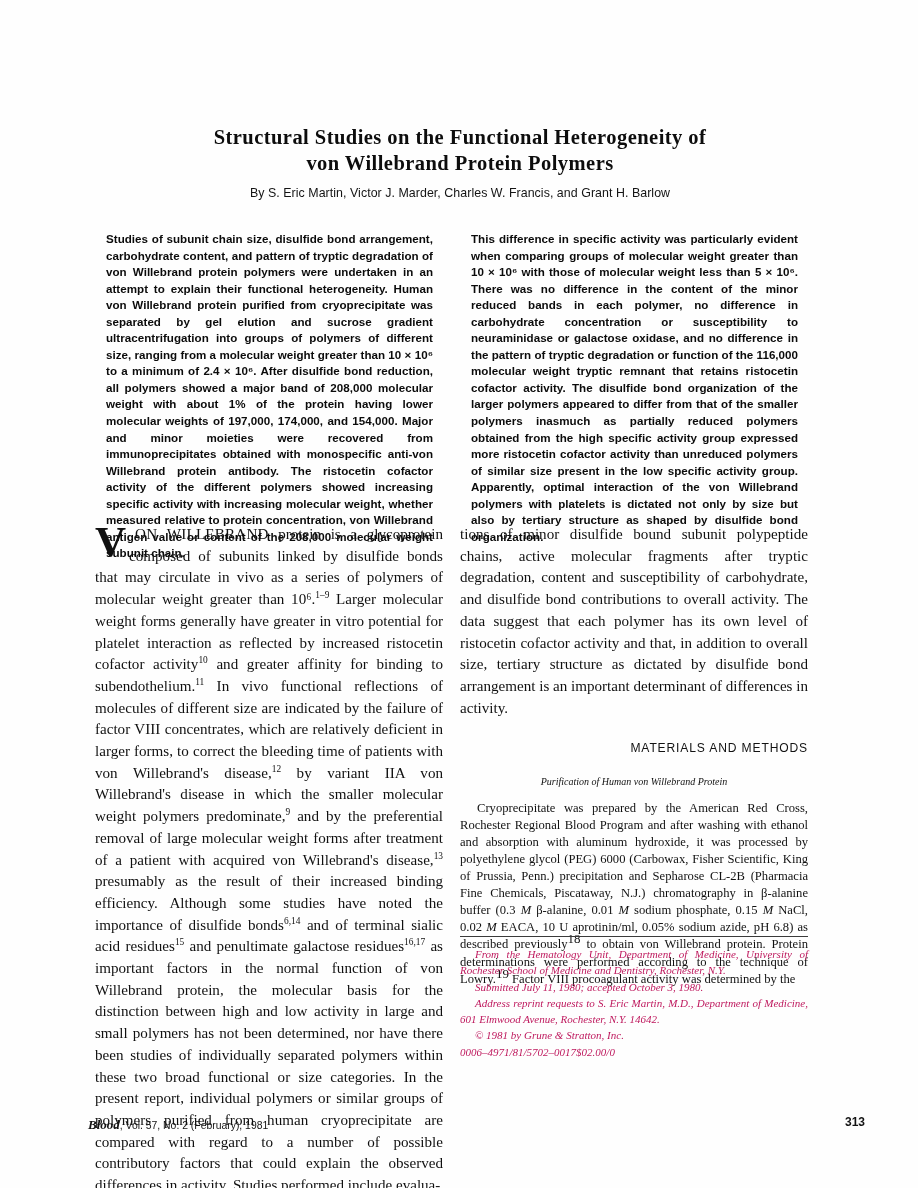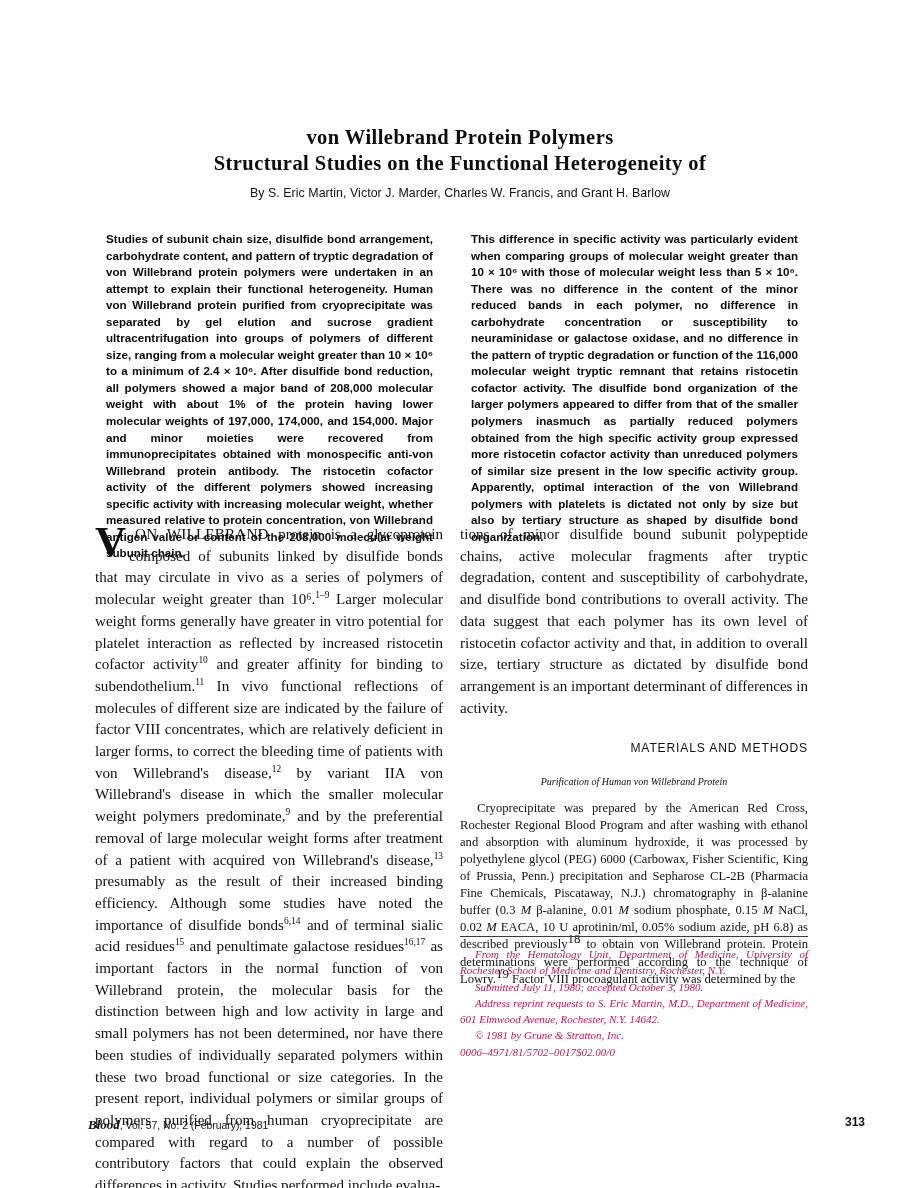--- a/index.html
+++ b/index.html
@@ -169,22 +169,22 @@
     font-size: 12px;
     color: #131313;
   }
 </style>
 </head>
 <body>
 
 <div class="page">
 
   <div class="title-block">
+    <div class="title-line">Structural Studies on the Functional Heterogeneity of</div>
     <div class="title-line">von Willebrand Protein Polymers</div>
-    <div class="title-line">Structural Studies on the Functional Heterogeneity of</div>
   </div>
 
   <div class="byline">By S. Eric Martin, Victor J. Marder, Charles W. Francis, and Grant H. Barlow</div>
 
   <div class="abstract left">
     <p>Studies of subunit chain size, disulfide bond arrangement, carbohydrate content, and pattern of tryptic degradation of von Willebrand protein polymers were undertaken in an attempt to explain their functional heterogeneity. Human von Willebrand protein purified from cryoprecipitate was separated by gel elution and sucrose gradient ultracentrifugation into groups of polymers of different size, ranging from a molecular weight greater than 10 × 10⁶ to a minimum of 2.4 × 10⁶. After disulfide bond reduction, all polymers showed a major band of 208,000 molecular weight with about 1% of the protein having lower molecular weights of 197,000, 174,000, and 154,000. Major and minor moieties were recovered from immunoprecipitates obtained with monospecific anti-von Willebrand protein antibody. The ristocetin cofactor activity of the different polymers showed increasing specific activity with increasing molecular weight, whether measured relative to protein concentration, von Willebrand antigen value or content of the 208,000 molecular weight subunit chain.</p>
   </div>
 
   <div class="abstract right">
     <p>This difference in specific activity was particularly evident when comparing groups of molecular weight greater than 10 × 10⁶ with those of molecular weight less than 5 × 10⁶. There was no difference in the content of the minor reduced bands in each polymer, no difference in carbohydrate concentration or susceptibility to neuraminidase or galactose oxidase, and no difference in the pattern of tryptic degradation or function of the 116,000 molecular weight tryptic remnant that retains ristocetin cofactor activity. The disulfide bond organization of the larger polymers appeared to differ from that of the smaller polymers inasmuch as partially reduced polymers obtained from the high specific activity group expressed more ristocetin cofactor activity than unreduced polymers of similar size present in the low specific activity group. Apparently, optimal interaction of the von Willebrand polymers with platelets is dictated not only by size but also by tertiary structure as shaped by disulfide bond organization.</p>

